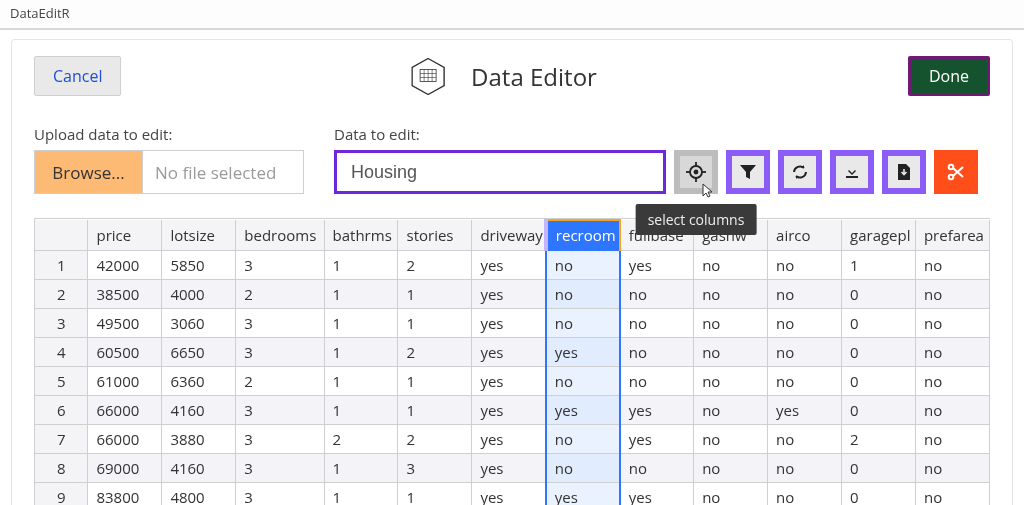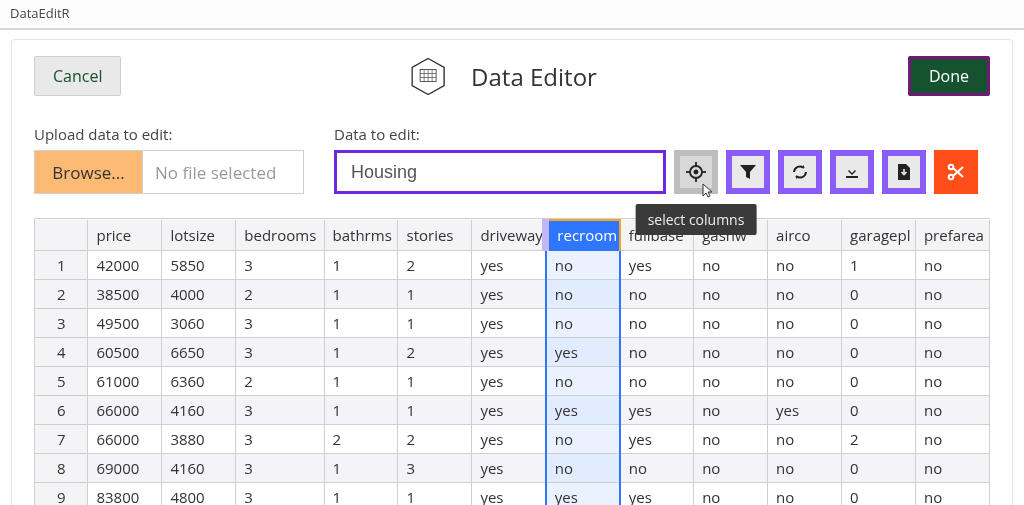--- a/index.html
+++ b/index.html
@@ -39,21 +39,21 @@
     height: 40px;
     padding: 0 18px;
     font-size: 16px;
     border-radius: 2px;
     cursor: pointer;
     user-select: none;
   }
   .btn-cancel {
     background: #e9e9e9;
     border: 1px solid #cfcfcf;
-    color: #14532d;
+    color: #1d4ed8;
   }
   .btn-done {
     background: #14532d;
     color: #fff;
     border: 3px solid #701a75;
     margin-left: auto;
   }
   .title-center {
     position: absolute;
     left: 50%;
@@ -189,21 +189,21 @@
     color: #333;
   }
   col.rownum { width: 48px; }
   col.std { width: 67px; }
   col.bedrooms { width: 80px; }
 
   th.col-selected {
     background: #2e75ff !important;
     color: #fff;
     border-top: 2px solid #f5a623;
-    border-left: 7px solid #c4b5fd;
+    border-left: 4px solid #c4b5fd;
     border-right: 2px solid #f5a623;
   }
   td.col-selected {
     background: #eaf2ff !important;
     border-left: 2px solid #2e75ff;
     border-right: 2px solid #2e75ff;
   }
   tbody tr:nth-child(even) td.col-selected { background: #e2ecff !important; }
   tbody tr:first-child td.col-selected { border-top: 2px solid #2e75ff; }
 </style>

